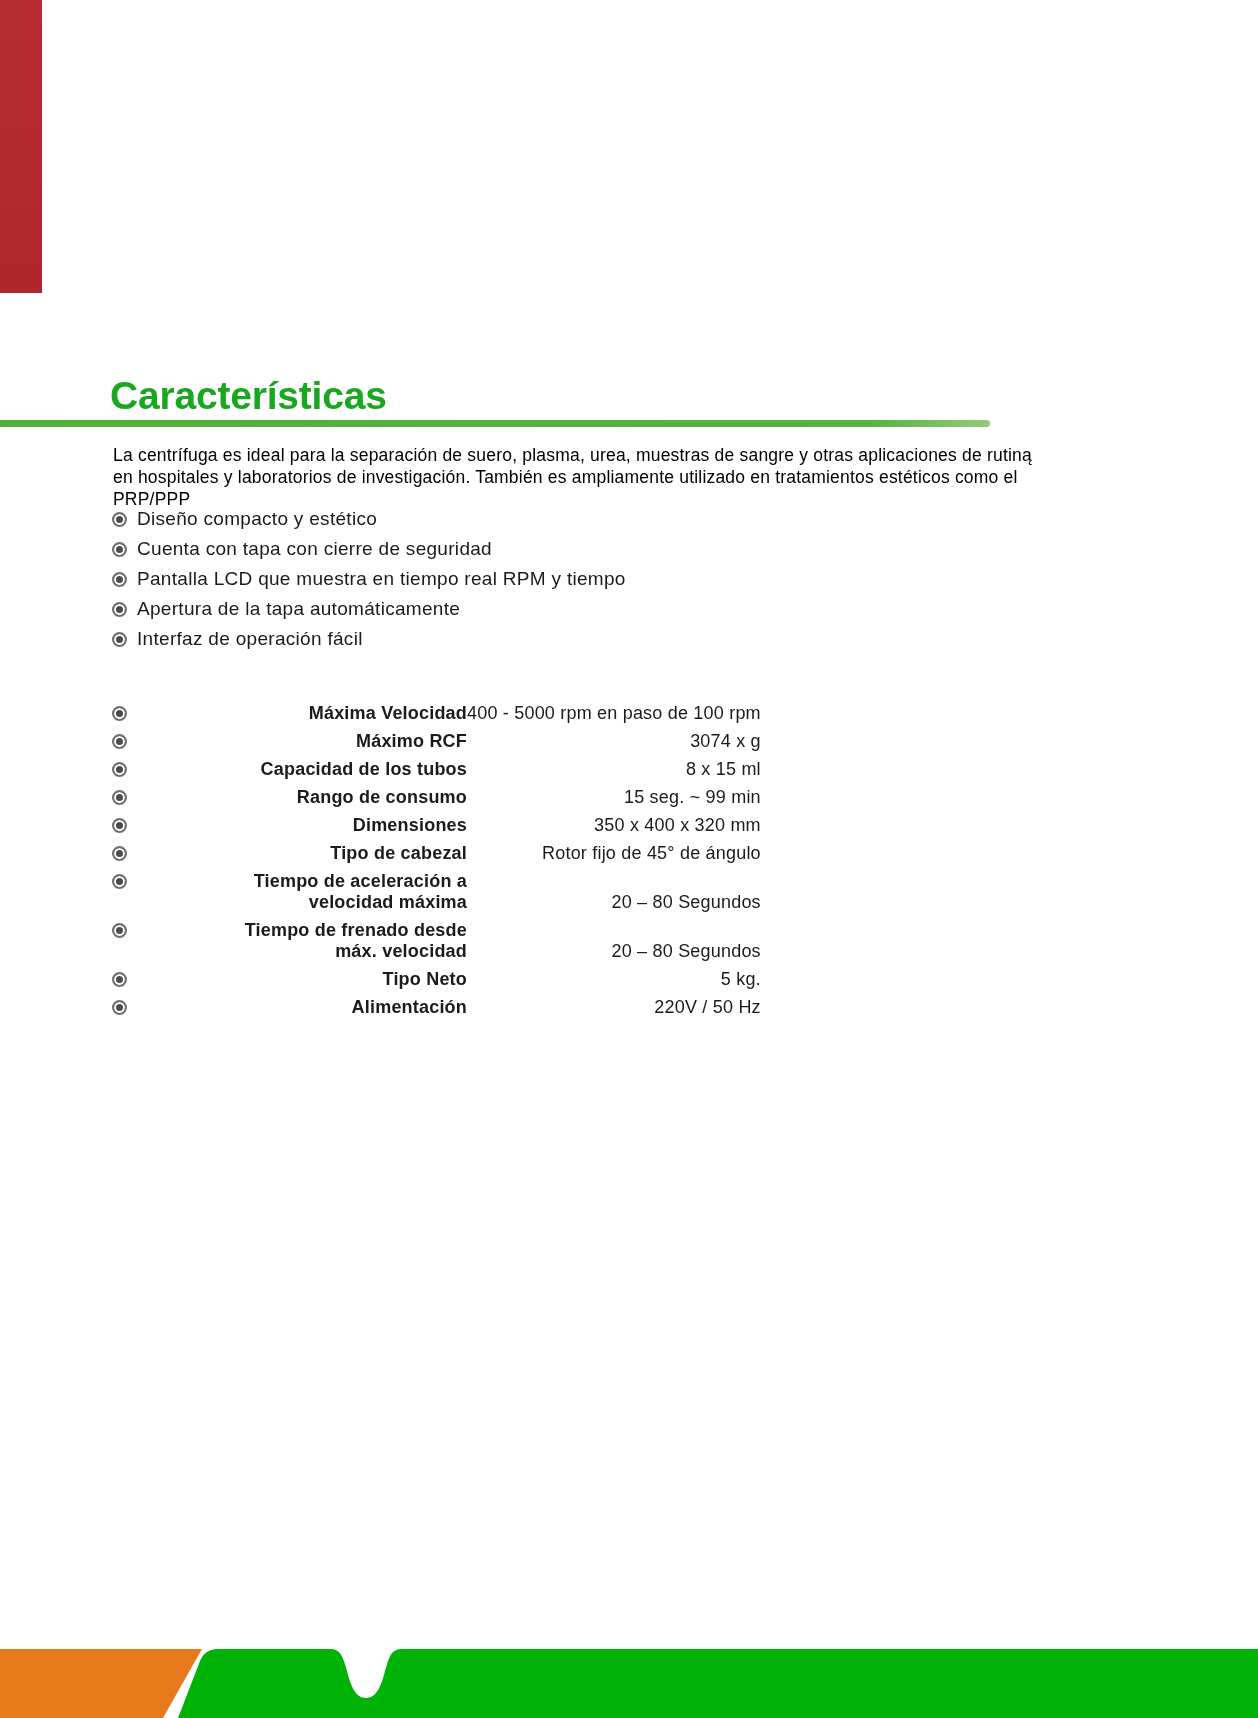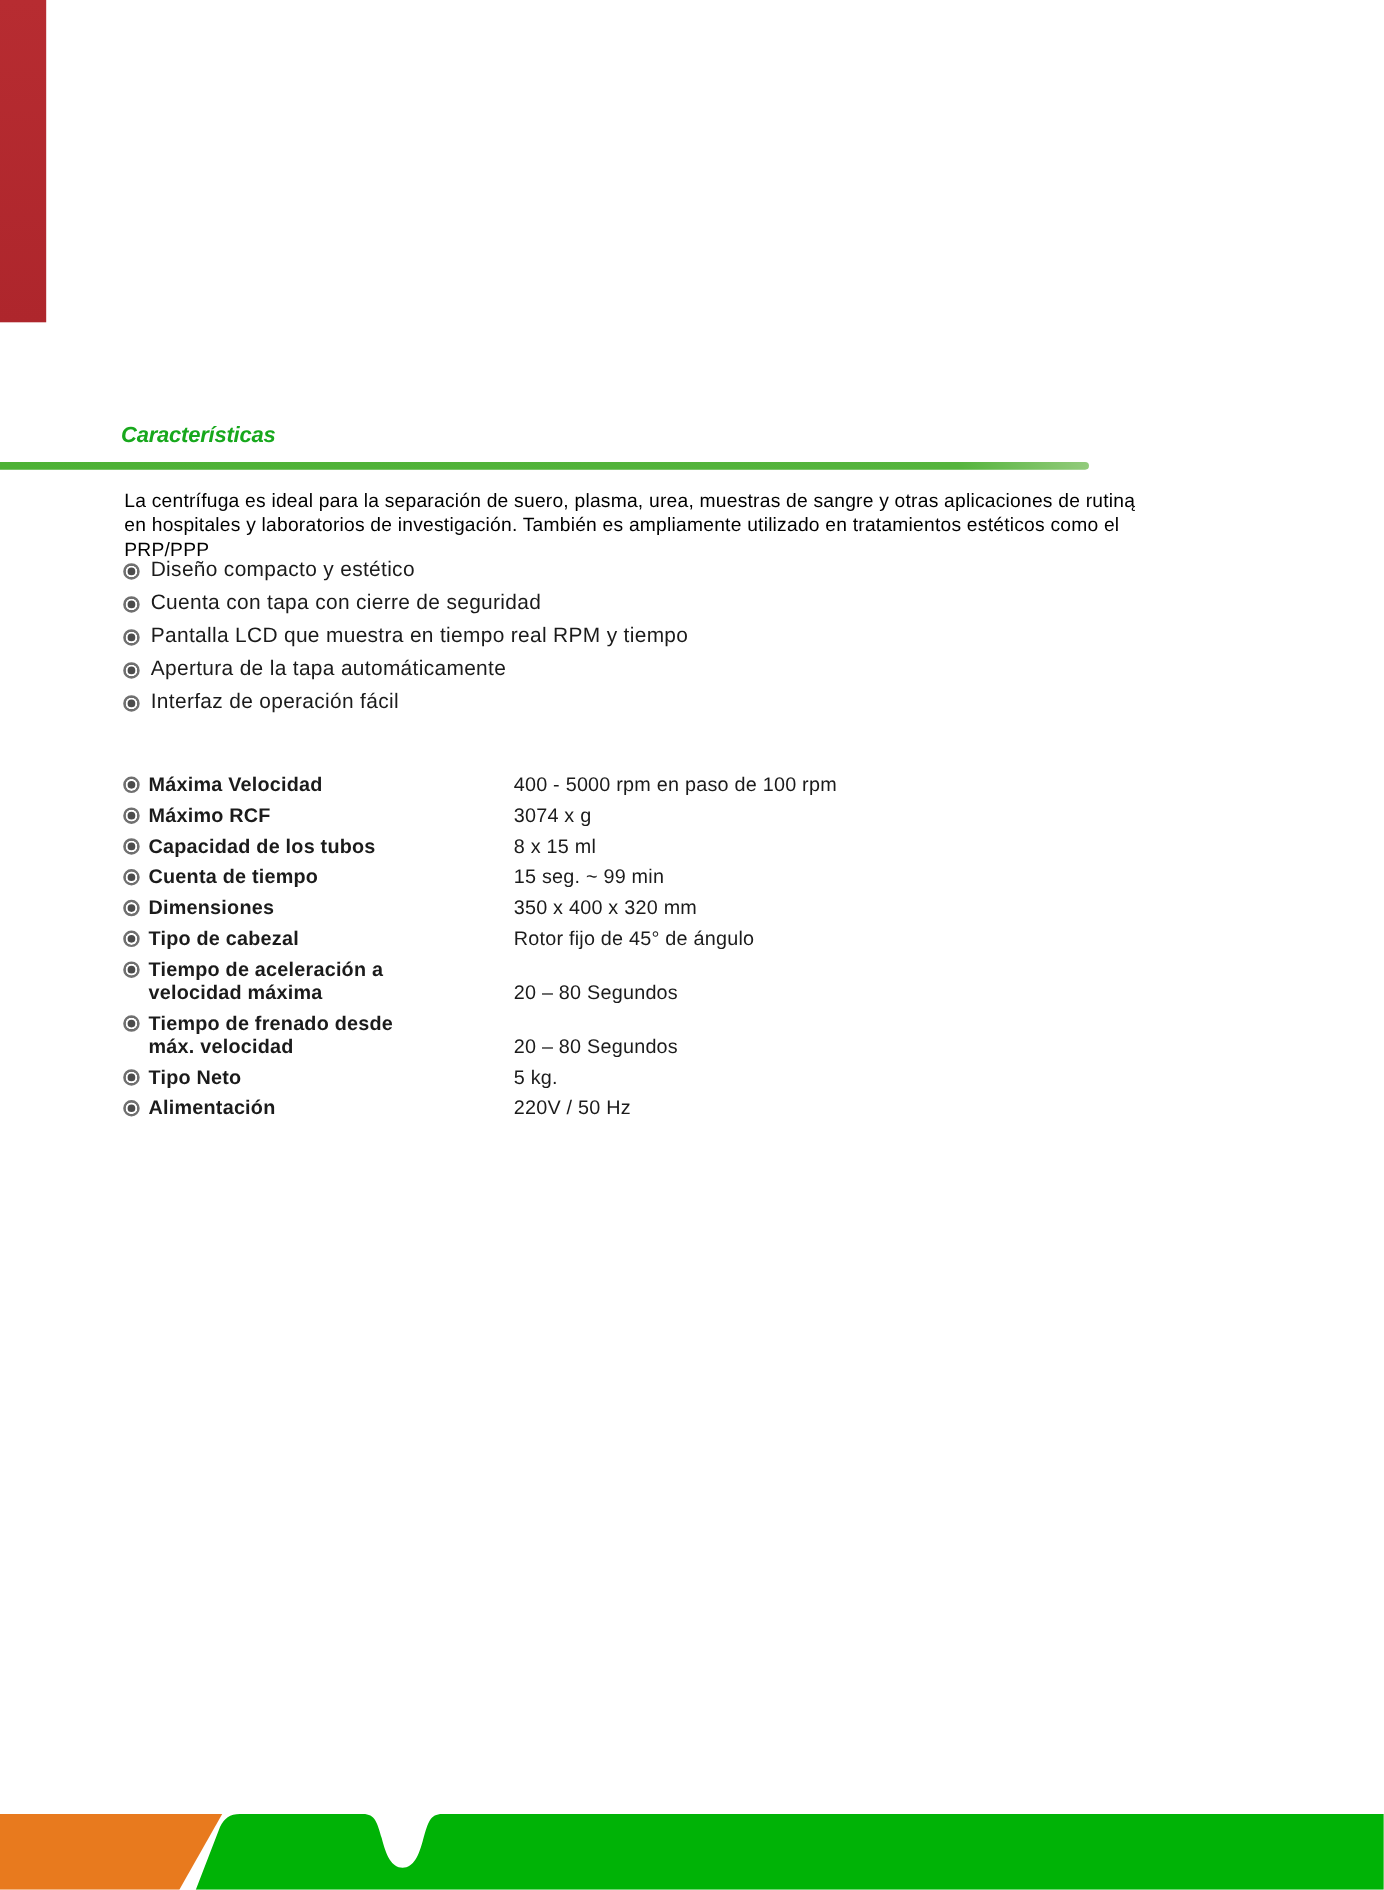--- a/index.html
+++ b/index.html
@@ -5,41 +5,41 @@
   html,body{margin:0;padding:0;}
   body{
     width:1258px;height:1718px;position:relative;background:#ffffff;
     font-family:"Liberation Sans",sans-serif;color:#1b1b1b;overflow:hidden;
   }
   .red-bar{
     position:absolute;left:0;top:0;width:42px;height:293px;
     background:linear-gradient(180deg,#b72c31 0%,#ae262c 100%);
   }
   .page-title{
-    position:absolute;left:110px;top:372px;
-    font-size:20px;font-weight:700;color:#18a81d;letter-spacing:-0.2px;font-style:italic;
+    position:absolute;left:110px;top:348px;
+    font-size:39px;font-weight:700;color:#18a81d;letter-spacing:-0.2px;
   }
   .title-rule{
     position:absolute;left:0;top:420px;width:990px;height:7px;
     border-radius:0 5px 5px 0;
     background:linear-gradient(90deg,#4db135 0%,#55b43d 88%,#93cb7c 100%);
   }
   .intro{
     position:absolute;left:113px;top:444px;
     font-size:17.5px;line-height:22px;letter-spacing:0.2px;color:#000000;
   }
   .features{position:absolute;left:112px;top:504px;}
   .feature-item{display:flex;align-items:center;height:30px;font-size:19px;letter-spacing:0.3px;}
   .bullet{
     width:11px;height:11px;border-radius:50%;flex:none;
     background:#4c4c4c;border:2px solid #707070;box-shadow:inset 0 0 0 2px #ffffff;
   }
   .feature-item .bullet{margin-right:10px;}
   .specs{position:absolute;left:112px;top:703px;}
-  .spec-row{display:grid;grid-template-columns:23px 332px auto;margin-bottom:7px;}
+  .spec-row{display:grid;grid-template-columns:23px 332px auto;margin-bottom:7px;text-align:right;}
   .spec-row .bullet{align-self:start;margin-top:3px;}
   .spec-label{
     align-self:start;font-weight:700;font-size:18px;line-height:21px;
     letter-spacing:0.2px;white-space:pre-line;
   }
   .spec-value{align-self:end;font-size:18px;line-height:21px;letter-spacing:0.2px;}
   .bottom-band{position:absolute;left:0;bottom:0;width:1258px;height:70px;}
   .bottom-band svg{display:block;width:100%;height:100%;}
 </style>
 </head>
@@ -90,21 +90,21 @@
     <span class="spec-label">Máximo RCF</span>
     <span class="spec-value">3074 x g</span>
   </div>
   <div class="spec-row">
     <span class="bullet"></span>
     <span class="spec-label">Capacidad de los tubos</span>
     <span class="spec-value">8 x 15 ml</span>
   </div>
   <div class="spec-row">
     <span class="bullet"></span>
-    <span class="spec-label">Cuenta de tiempo</span>
+    <span class="spec-label">Rango de consumo</span>
     <span class="spec-value">15 seg. ~ 99 min</span>
   </div>
   <div class="spec-row">
     <span class="bullet"></span>
     <span class="spec-label">Dimensiones</span>
     <span class="spec-value">350 x 400 x 320 mm</span>
   </div>
   <div class="spec-row">
     <span class="bullet"></span>
     <span class="spec-label">Tipo de cabezal</span>

